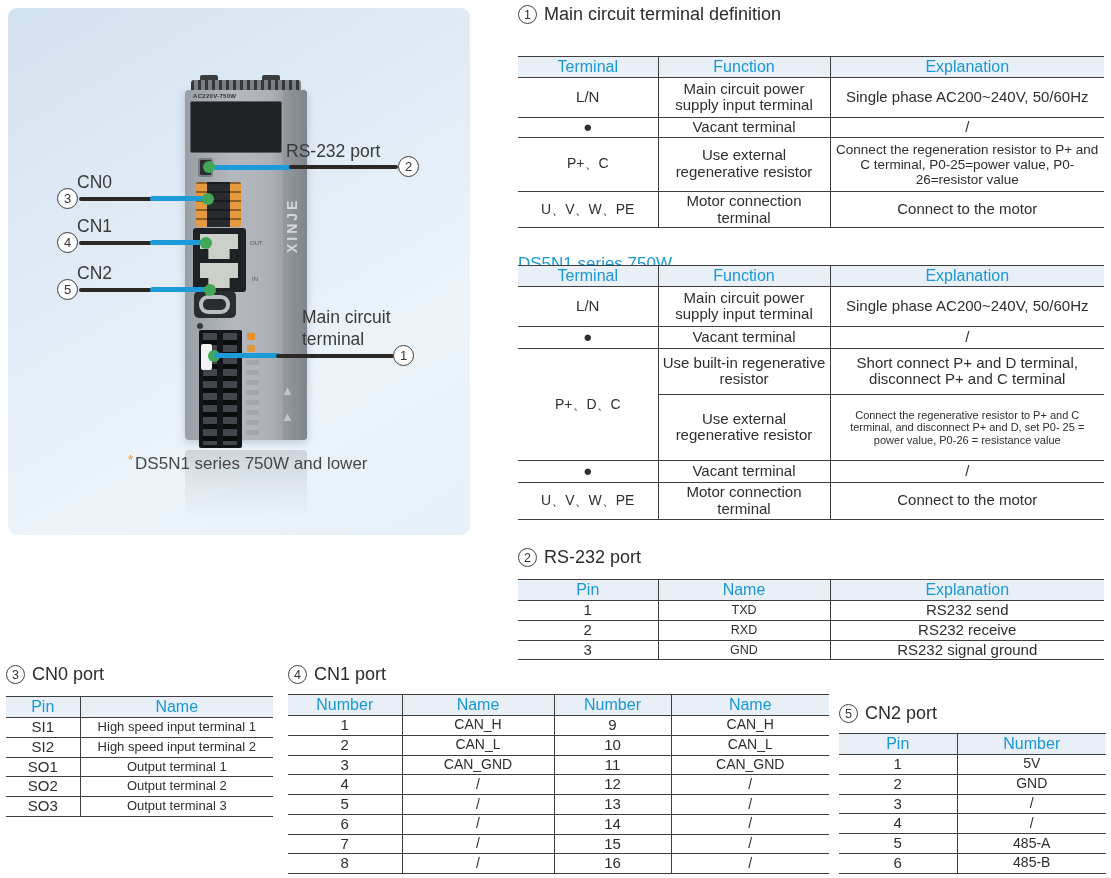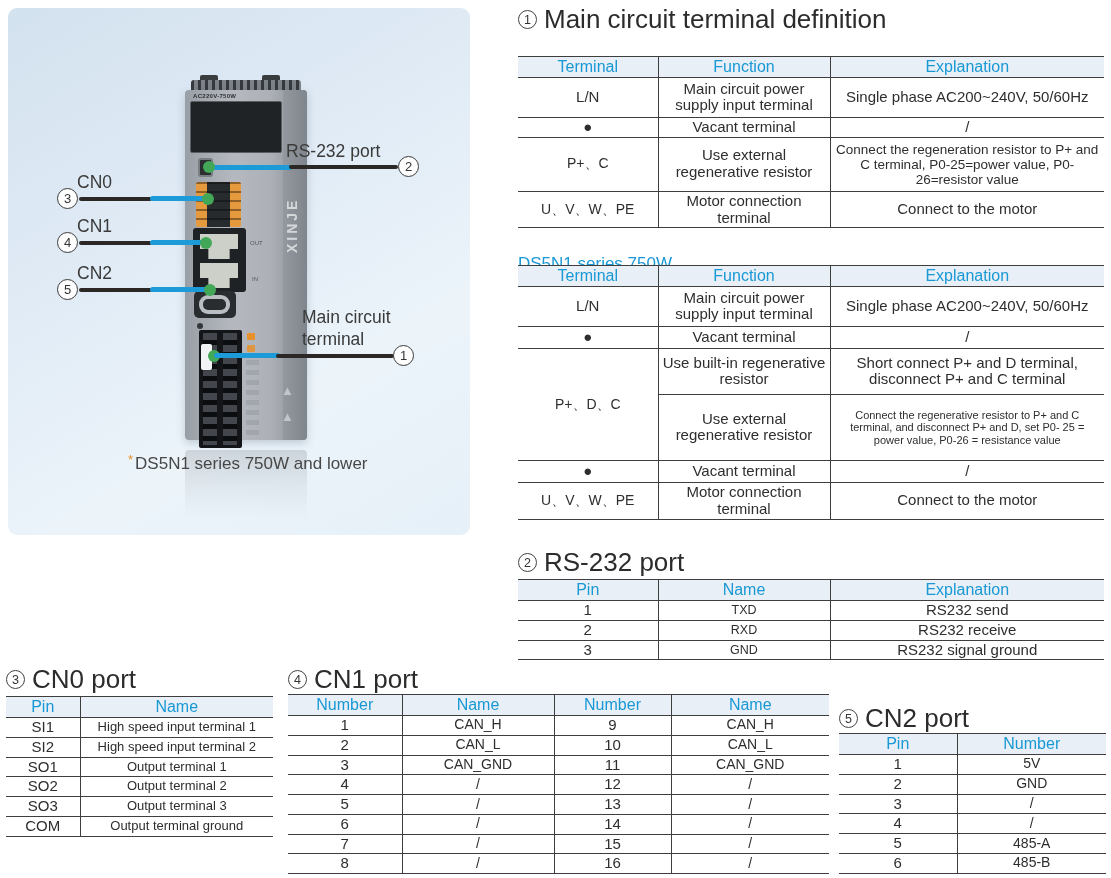--- a/index.html
+++ b/index.html
@@ -45,21 +45,21 @@
   .co-blue  { height:5px; background:#1d9bd8; border-radius:2.5px; }
   .co-dot   { width:12px; height:12px; border-radius:50%; background:#42a857; }
   .co-circle{ width:21px; height:21px; border:1.5px solid #3b3b3b; border-radius:50%;
     background:#fdfdfd; display:flex; align-items:center; justify-content:center;
     font-size:13px; color:#333; }
   .caption { display:flex; align-items:flex-start; font-size:17px; color:#474747; }
   .caption .star { color:#e8912a; font-size:13px; margin:-2px 2px 0 0; }
 
   
   .sec-title { position:absolute; display:flex; align-items:center; gap:7px; }
-  .sec-title-text { font-size:26px; color:#2c2c2c; font-weight:500; white-space:nowrap; }
+  .sec-title-text { font-size:18px; color:#2c2c2c; font-weight:500; white-space:nowrap; }
   .num-circle { width:19px; height:19px; border:1.5px solid #444; border-radius:50%;
     display:inline-flex; align-items:center; justify-content:center; font-size:12.5px; color:#333; flex:0 0 auto; }
   .subhead { position:absolute; font-size:17px; font-weight:500; color:#1898d5; white-space:nowrap; }
 
   table.tbl { position:absolute; border-collapse:collapse; table-layout:fixed;
     border-bottom:1.5px solid #3e3e3e; }
   .tbl th, .tbl td { border-top:1.5px solid #3e3e3e; text-align:center; vertical-align:middle;
     padding:1px 4px; line-height:1.12; }
   .tbl th { background:#e9eff6; color:#1898d5; font-size:16px; font-weight:500; }
   .tbl td { color:#2e2e2e; font-size:15px; }
@@ -292,24 +292,20 @@
           <td class="nm">Output terminal 1</td>
         </tr>
     <tr style="height:18px;">
           <td>SO2</td>
           <td class="nm">Output terminal 2</td>
         </tr>
     <tr style="height:18px;">
           <td>SO3</td>
           <td class="nm">Output terminal 3</td>
         </tr>
-    <tr style="height:18px;">
-          <td>COM</td>
-          <td class="nm">Output terminal ground</td>
-        </tr>
   </tbody>
     </table>
 
   <div class="sec-title" style="left:288px;top:664px;">
     <span class="num-circle">4</span>
     <span class="sec-title-text">CN1 port</span>
   </div>
   <table class="tbl" style="left:288px;top:694px;width:541px;">
     <colgroup>
         <col style="width:114px">

